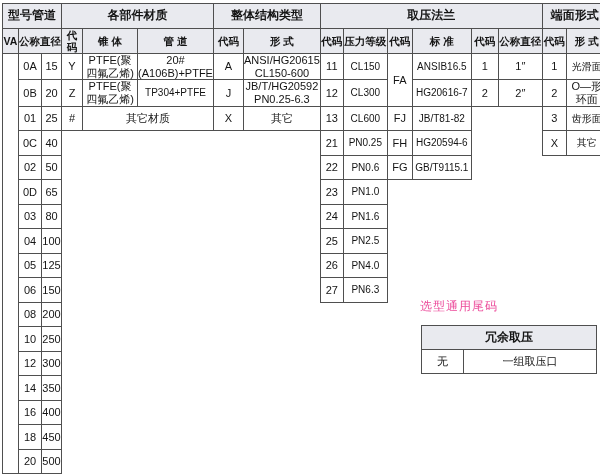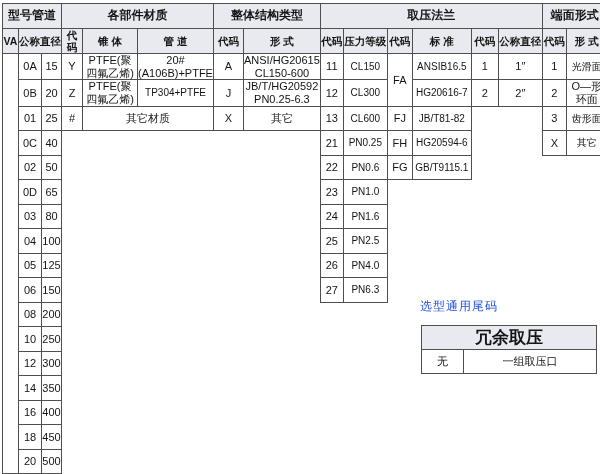--- a/index.html
+++ b/index.html
@@ -10,21 +10,21 @@
      font-size:11px;line-height:1.15;color:#141414;background:#fff;overflow:hidden;}
   td.hdr{background:#e9eaef;font-weight:bold;font-size:10.5px;}
   td.g{font-size:12px;}
   td.void{border:none;background:transparent;}
   .sm{font-size:10px;}
   .xs{font-size:11px;}
   .s10{font-size:10px;text-align:center;}
   .pre{white-space:pre-line;}
   .main{position:absolute;left:2px;top:3px;}
   tr.h1{height:25px;} tr.h2{height:22px;} tr.r{height:24.5px;}
-  .suffix-label{position:absolute;left:420px;top:298px;font-size:12px;color:#1d4ed8;letter-spacing:1px;}
+  .suffix-label{position:absolute;left:420px;top:298px;font-size:12px;color:#ec4899;letter-spacing:1px;}
   .suffix{position:absolute;left:421px;top:325px;}
   .suffix tr.sh{height:24px;} .suffix tr.sr{height:23.5px;}
 </style>
 </head>
 <body>
 
 <div class="canvas">
 
   <table class="main">
     <colgroup>
@@ -245,21 +245,21 @@
 
   <div class="suffix-label">选型通用尾码</div>
 
   <table class="suffix">
     <colgroup>
         <col style="width:42px">
         <col style="width:133px">
       </colgroup>
     <tbody>
         <tr class="sh">
-      <td colspan="2" class="hdr" style="font-size:17px">冗余取压</td>
+      <td colspan="2" class="hdr" style="font-size:12px">冗余取压</td>
     </tr>
     <tr class="sr">
       <td>无</td>
       <td>一组取压口</td>
     </tr>
   </tbody>
     </table>
 
 </div>
 

